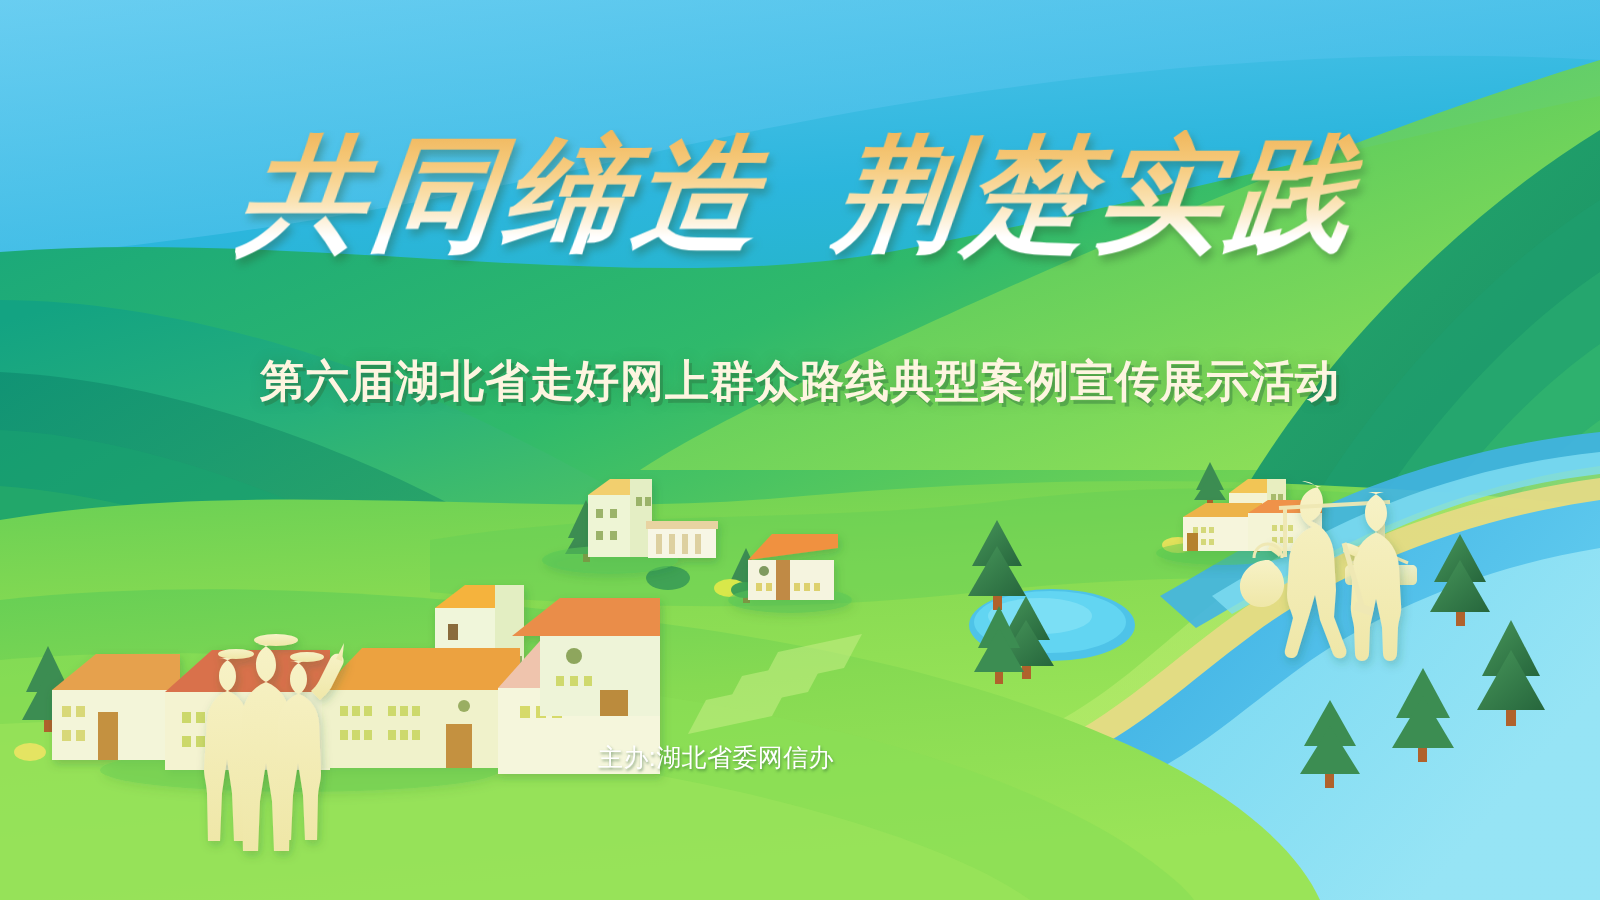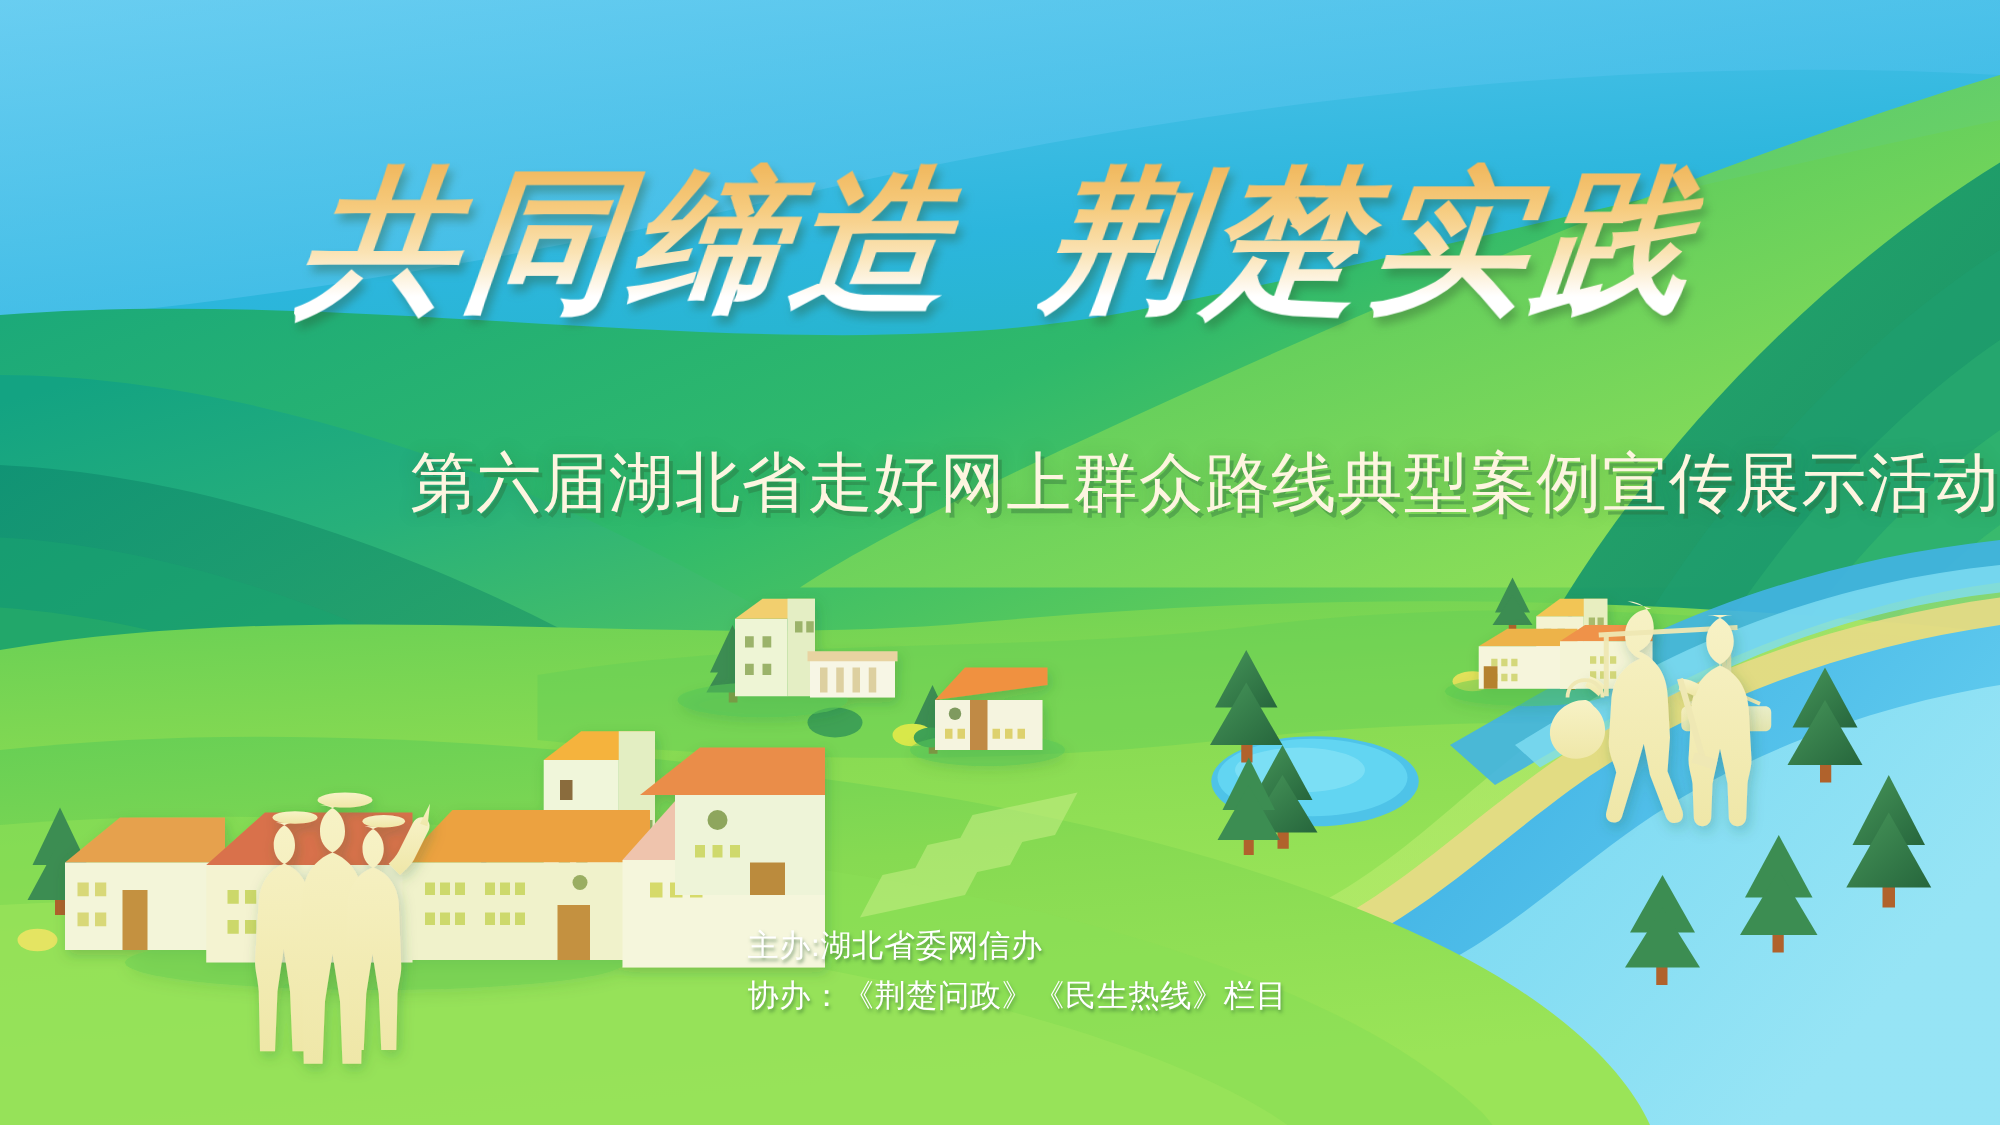--- a/index.html
+++ b/index.html
@@ -24,31 +24,31 @@
     background:linear-gradient(180deg,#f0b75c 0%,#f6cb7e 28%,#fae3b4 55%,#ffffff 82%,#ffffff 100%);
     -webkit-background-clip:text;background-clip:text;
     color:transparent;-webkit-text-fill-color:transparent;
     filter:drop-shadow(4px 6px 4px rgba(40,80,40,.35));
     transform:skewX(-6deg);
     white-space:nowrap;
   }
 
   
   .subtitle{
-    position:absolute;left:0;top:352px;width:1600px;text-align:right;
-    font-size:52px;font-weight:400;letter-spacing:1px;
+    position:absolute;left:0;top:352px;width:1600px;text-align:center;
+    font-size:44px;font-weight:700;letter-spacing:1px;
     color:#fdf5e0;
     text-shadow:3px 4px 0 rgba(42,110,60,.40), 0 0 14px rgba(30,90,40,.25);
     white-space:nowrap;
   }
 
   
   .credits{
     position:absolute;left:598px;top:740px;
-    display:flex;flex-direction:column;gap:4px;
+    display:flex;flex-direction:column;gap:4px;text-align:center;
   }
   .credit-line{
     font-size:25px;font-weight:400;color:#ffffff;letter-spacing:.4px;
     text-shadow:1px 2px 3px rgba(40,95,45,.55);
     white-space:nowrap;line-height:1.42;
   }
 </style>
 </head>
 <body>
 
@@ -445,16 +445,15 @@
 
   <div class="title-wrap">
     <div class="title-word">共同缔造</div>
     <div class="title-word">荆楚实践</div>
   </div>
 
   <div class="subtitle">第六届湖北省走好网上群众路线典型案例宣传展示活动</div>
 
   <div class="credits">
     <div class="credit-line">主办:湖北省委网信办</div>
-    <div class="credit-line">协办：《荆楚问政》《民生热线》栏目</div>
   </div>
 
 </div>
 
 </body></html>

